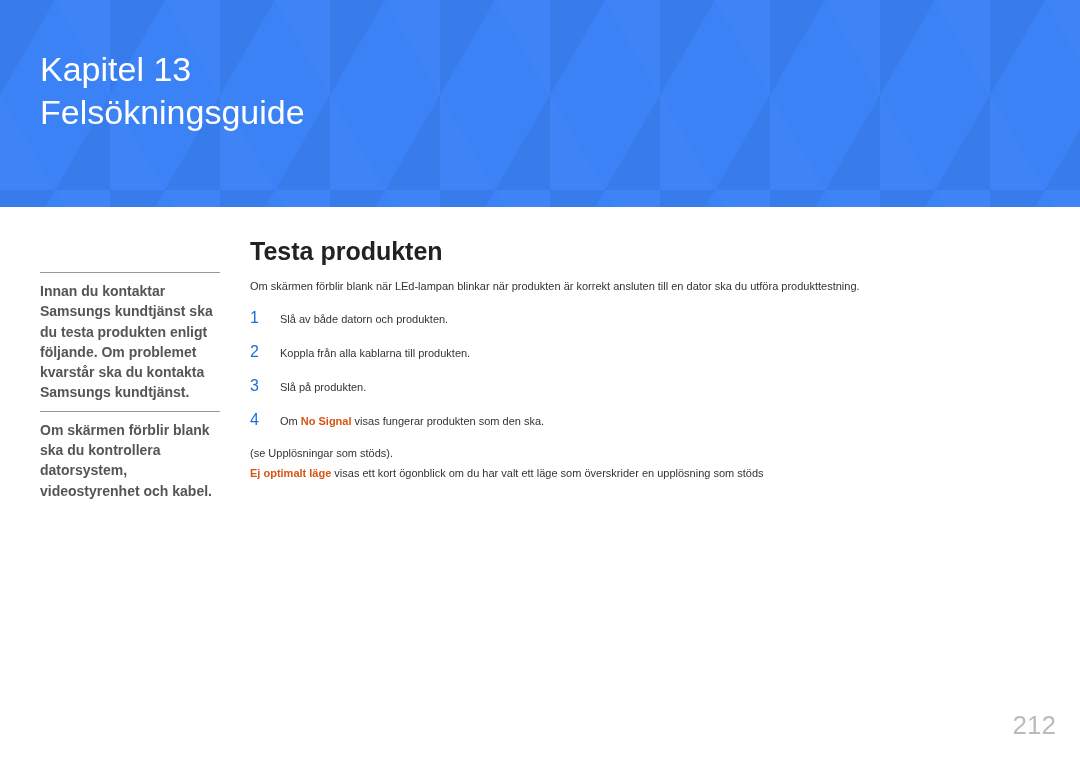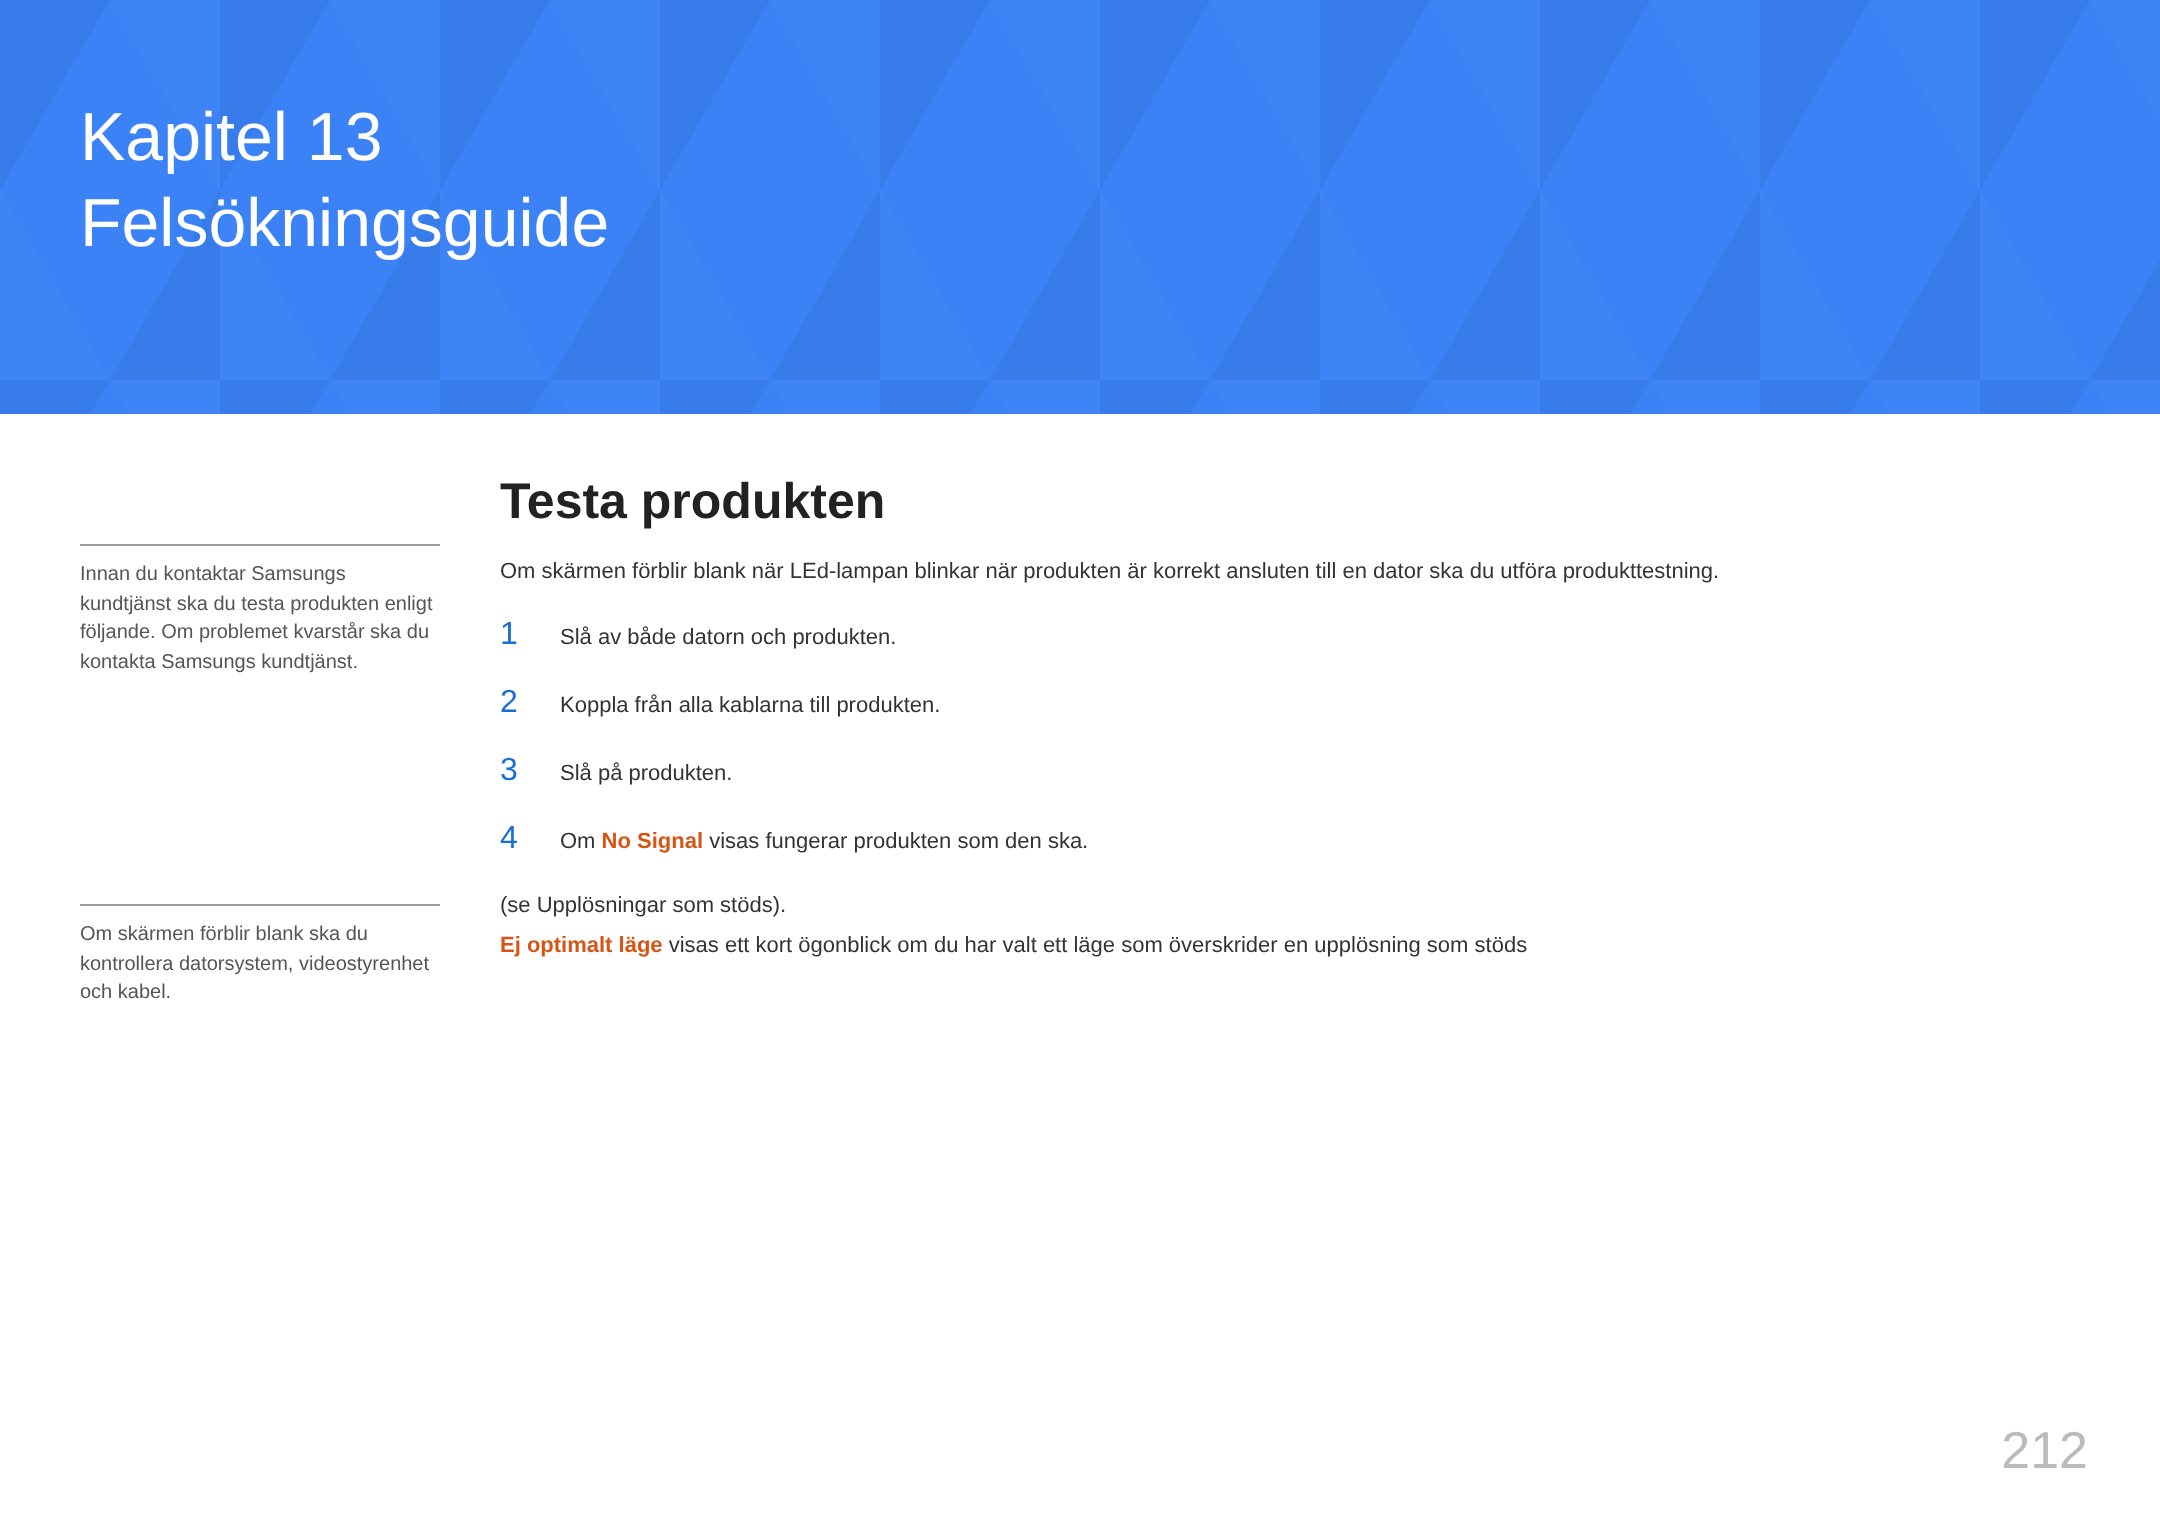--- a/index.html
+++ b/index.html
@@ -43,27 +43,28 @@
     left: 0;
     top: 207px;
     width: 1080px;
   }
   .sidebar {
     position: absolute;
     left: 40px;
     width: 180px;
   }
   .sidenote {
-    font-size: 10px;
+    font-size: 14px;
     line-height: 1.45;
     color: #555;
     padding: 8px 0;
+    font-weight: bold;
   }
   .sidenote.top { border-top: 1px solid #999; margin-top: 65px; }
-  .sidenote.bottom { border-top: 1px solid #999; margin-top: 105px; }
+  .sidenote.bottom { border-top: 1px solid #999; }
   .main {
     position: absolute;
     left: 250px;
     top: 30px;
     width: 770px;
   }
   .h1 {
     color: #1a6fd6;
     font-size: 24px;
     font-weight: 700;
@@ -93,21 +94,21 @@
   }
   .step .num {
     color: #1a6fd6;
     font-size: 16px;
     font-weight: 400;
     width: 12px;
   }
   .bold-orange { color: #d65515; font-weight: 700; }
   .page-num {
     position: absolute;
-    right: 36px;
+    right: 24px;
     bottom: 22px;
     font-size: 26px;
     color: #bbb;
     font-weight: 300;
     margin-top: 24px;
   }
 </style>
 </head>
 <body>
 

